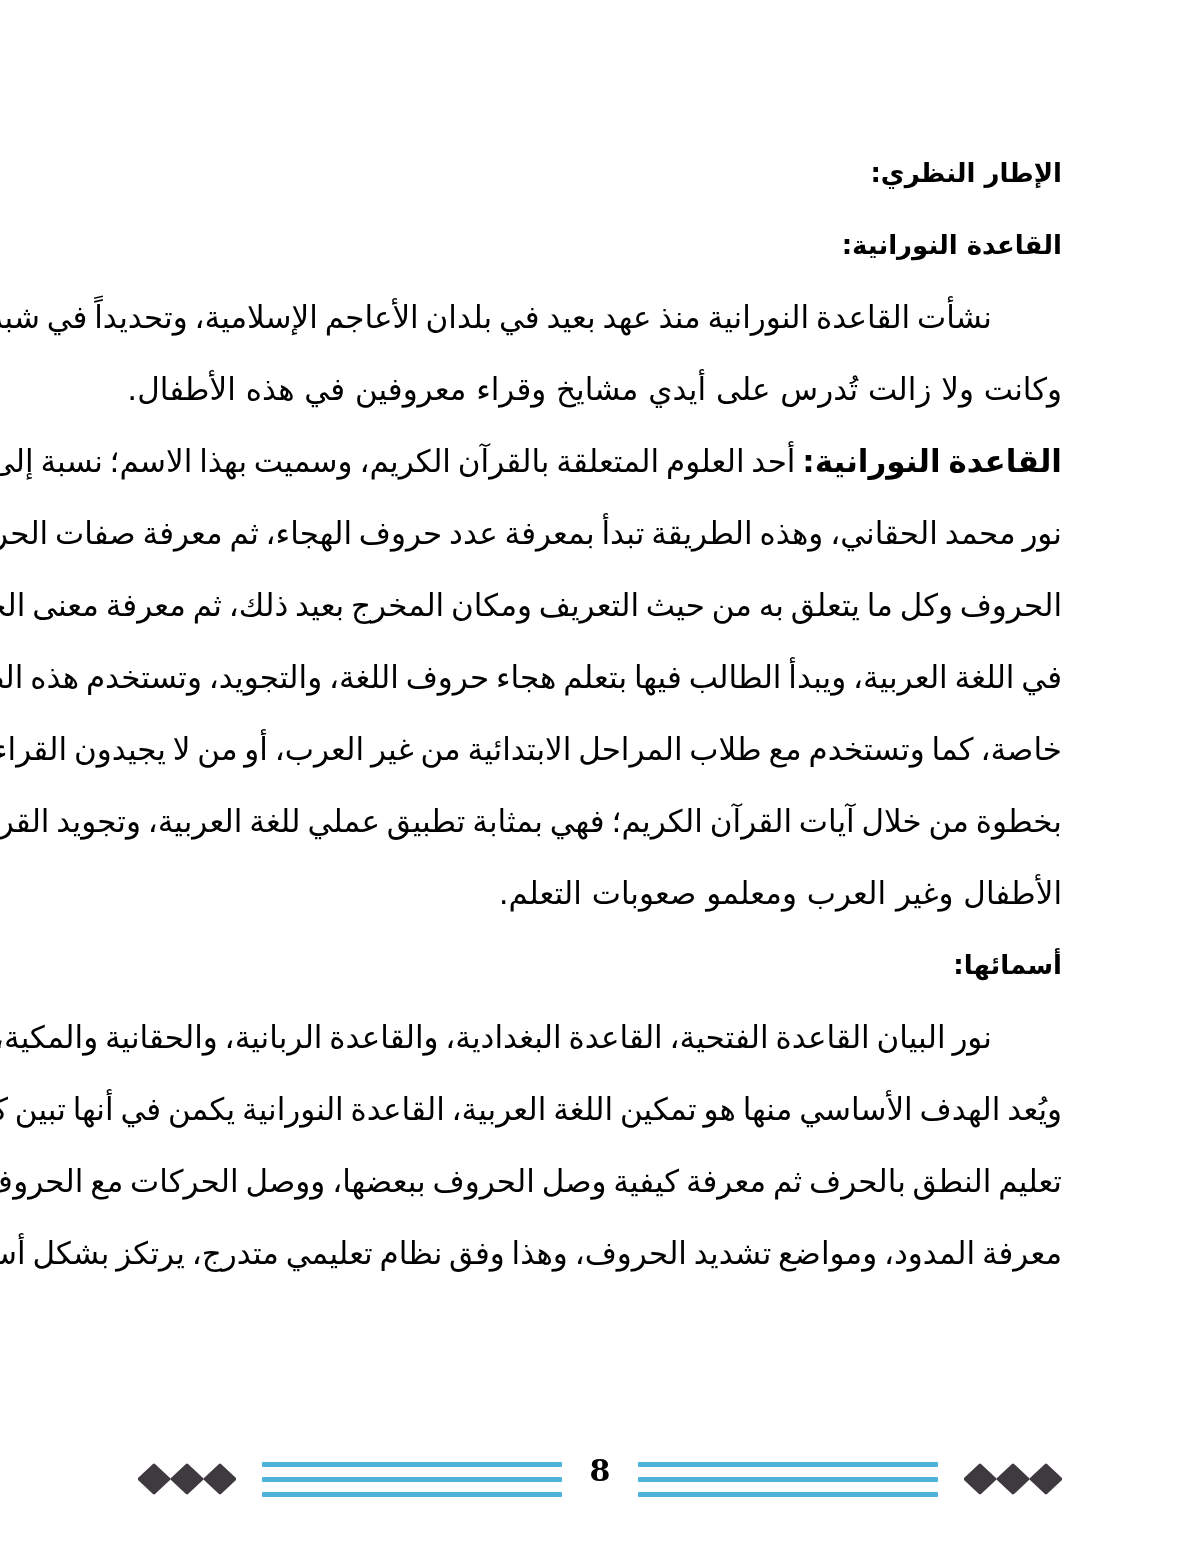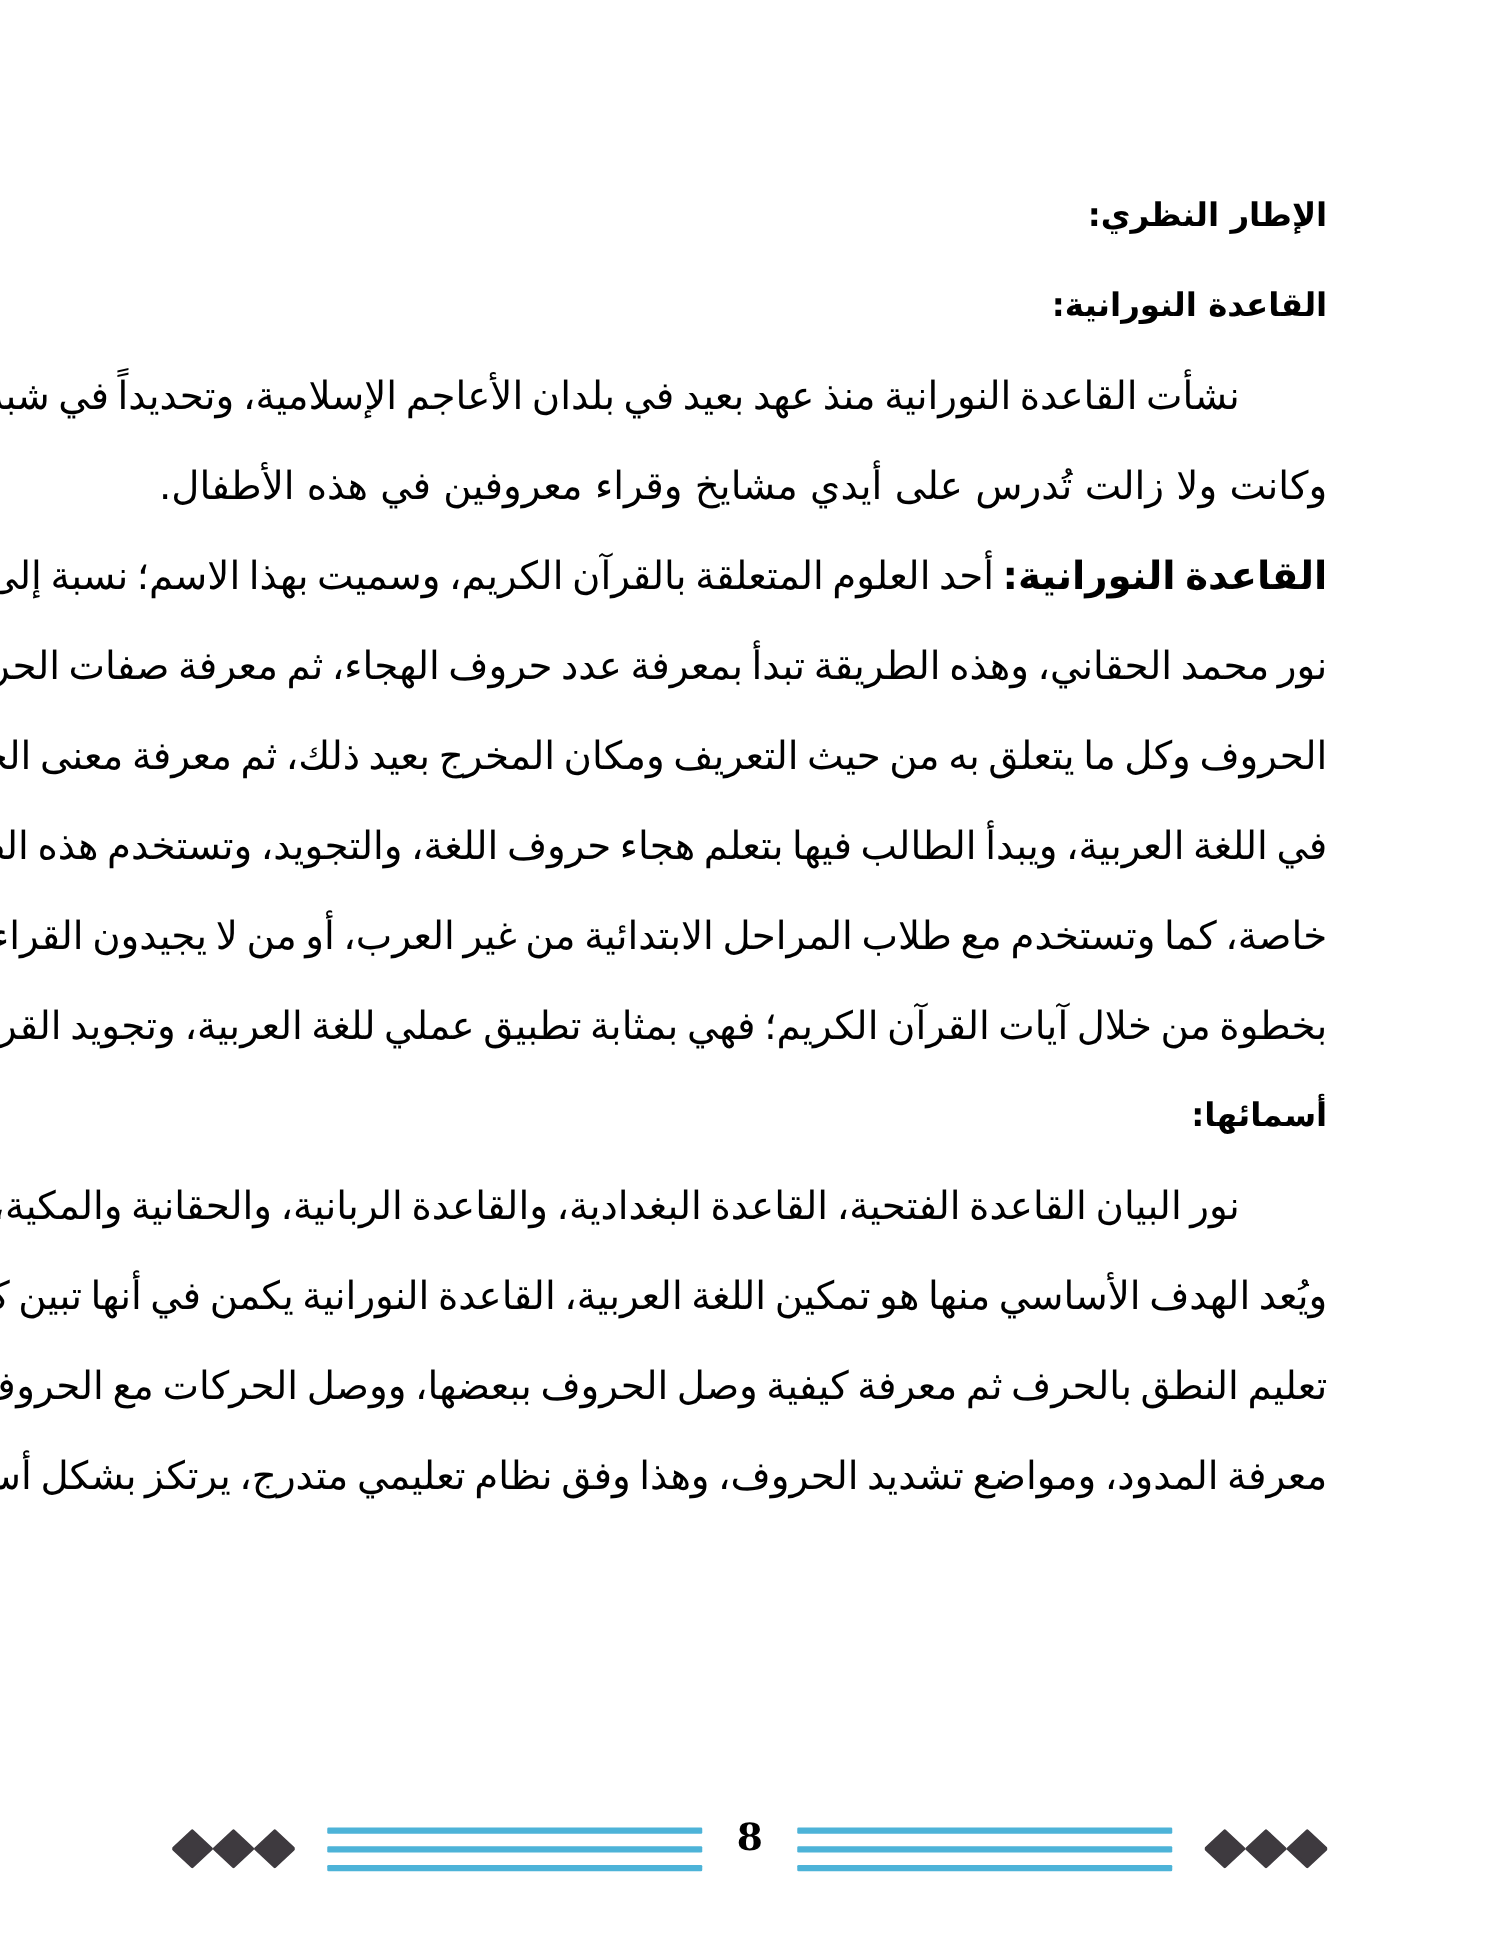--- a/index.html
+++ b/index.html
@@ -57,20 +57,21 @@
       <div class="line heading"><span class="ln">الإطار النظري:</span></div>
       <div class="line heading"><span class="ln">القاعدة النورانية:</span></div>
       <div class="line indent justify" style="word-spacing: -3px;"><span class="ln">نشأت القاعدة النورانية منذ عهد بعيد في بلدان الأعاجم الإسلامية، وتحديداً في شبه القارة الهندية،</span></div>
       <div class="line"><span class="ln">وكانت ولا زالت تُدرس على أيدي مشايخ وقراء معروفين في هذه الأطفال.</span></div>
       <div class="line justify" style="word-spacing: -3px;"><span class="ln"><span class="lead">القاعدة النورانية:</span> أحد العلوم المتعلقة بالقرآن الكريم، وسميت بهذا الاسم؛ نسبة إلى مؤلفها وهو الشيخ</span></div>
       <div class="line justify" style="word-spacing: -3px;"><span class="ln">نور محمد الحقاني، وهذه الطريقة تبدأ بمعرفة عدد حروف الهجاء، ثم معرفة صفات الحروف مع معرفة مخارج</span></div>
       <div class="line justify" style="word-spacing: -3px;"><span class="ln">الحروف وكل ما يتعلق به من حيث التعريف ومكان المخرج بعيد ذلك، ثم معرفة معنى الحرف وكل ما يتعلق</span></div>
       <div class="line justify" style="word-spacing: -3px;"><span class="ln">في اللغة العربية، ويبدأ الطالب فيها بتعلم هجاء حروف اللغة، والتجويد، وتستخدم هذه الطريقة مع الأطفال</span></div>
       <div class="line justify" style="word-spacing: -3px;"><span class="ln">خاصة، كما وتستخدم مع طلاب المراحل الابتدائية من غير العرب، أو من لا يجيدون القراءة والكتابة خطوة</span></div>
       <div class="line justify" style="word-spacing: -3px;"><span class="ln">بخطوة من خلال آيات القرآن الكريم؛ فهي بمثابة تطبيق عملي للغة العربية، وتجويد القرآن، ويستعين بها معلمو</span></div>
+      <div class="line"><span class="ln">الأطفال وغير العرب ومعلمو صعوبات التعلم.</span></div>
       <div class="line heading"><span class="ln">أسمائها:</span></div>
       <div class="line indent justify" style="word-spacing: -3px;"><span class="ln">نور البيان القاعدة الفتحية، القاعدة البغدادية، والقاعدة الربانية، والحقانية والمكية، وقاعدة الفرقان،</span></div>
       <div class="line justify" style="word-spacing: -3px;"><span class="ln">ويُعد الهدف الأساسي منها هو تمكين اللغة العربية، القاعدة النورانية يكمن في أنها تبين كيفية إعطاء الحروف</span></div>
       <div class="line justify" style="word-spacing: -3px;"><span class="ln">تعليم النطق بالحرف ثم معرفة كيفية وصل الحروف ببعضها، ووصل الحركات مع الحروف وَيُضاف لذلك</span></div>
       <div class="line justify" style="word-spacing: -3px;"><span class="ln">معرفة المدود، ومواضع تشديد الحروف، وهذا وفق نظام تعليمي متدرج، يرتكز بشكل أساسي على التعليم</span></div>
     </main>
 
   <div class="footer">
     <svg class="diamonds" width="98" height="32" viewBox="0 0 98 32" aria-hidden="true">
       <polygon class="dm" points="16,2 31,16 16,30 1,16" stroke-width="3" stroke-linejoin="round" fill="#3e3a3f" stroke="#3e3a3f"></polygon>

